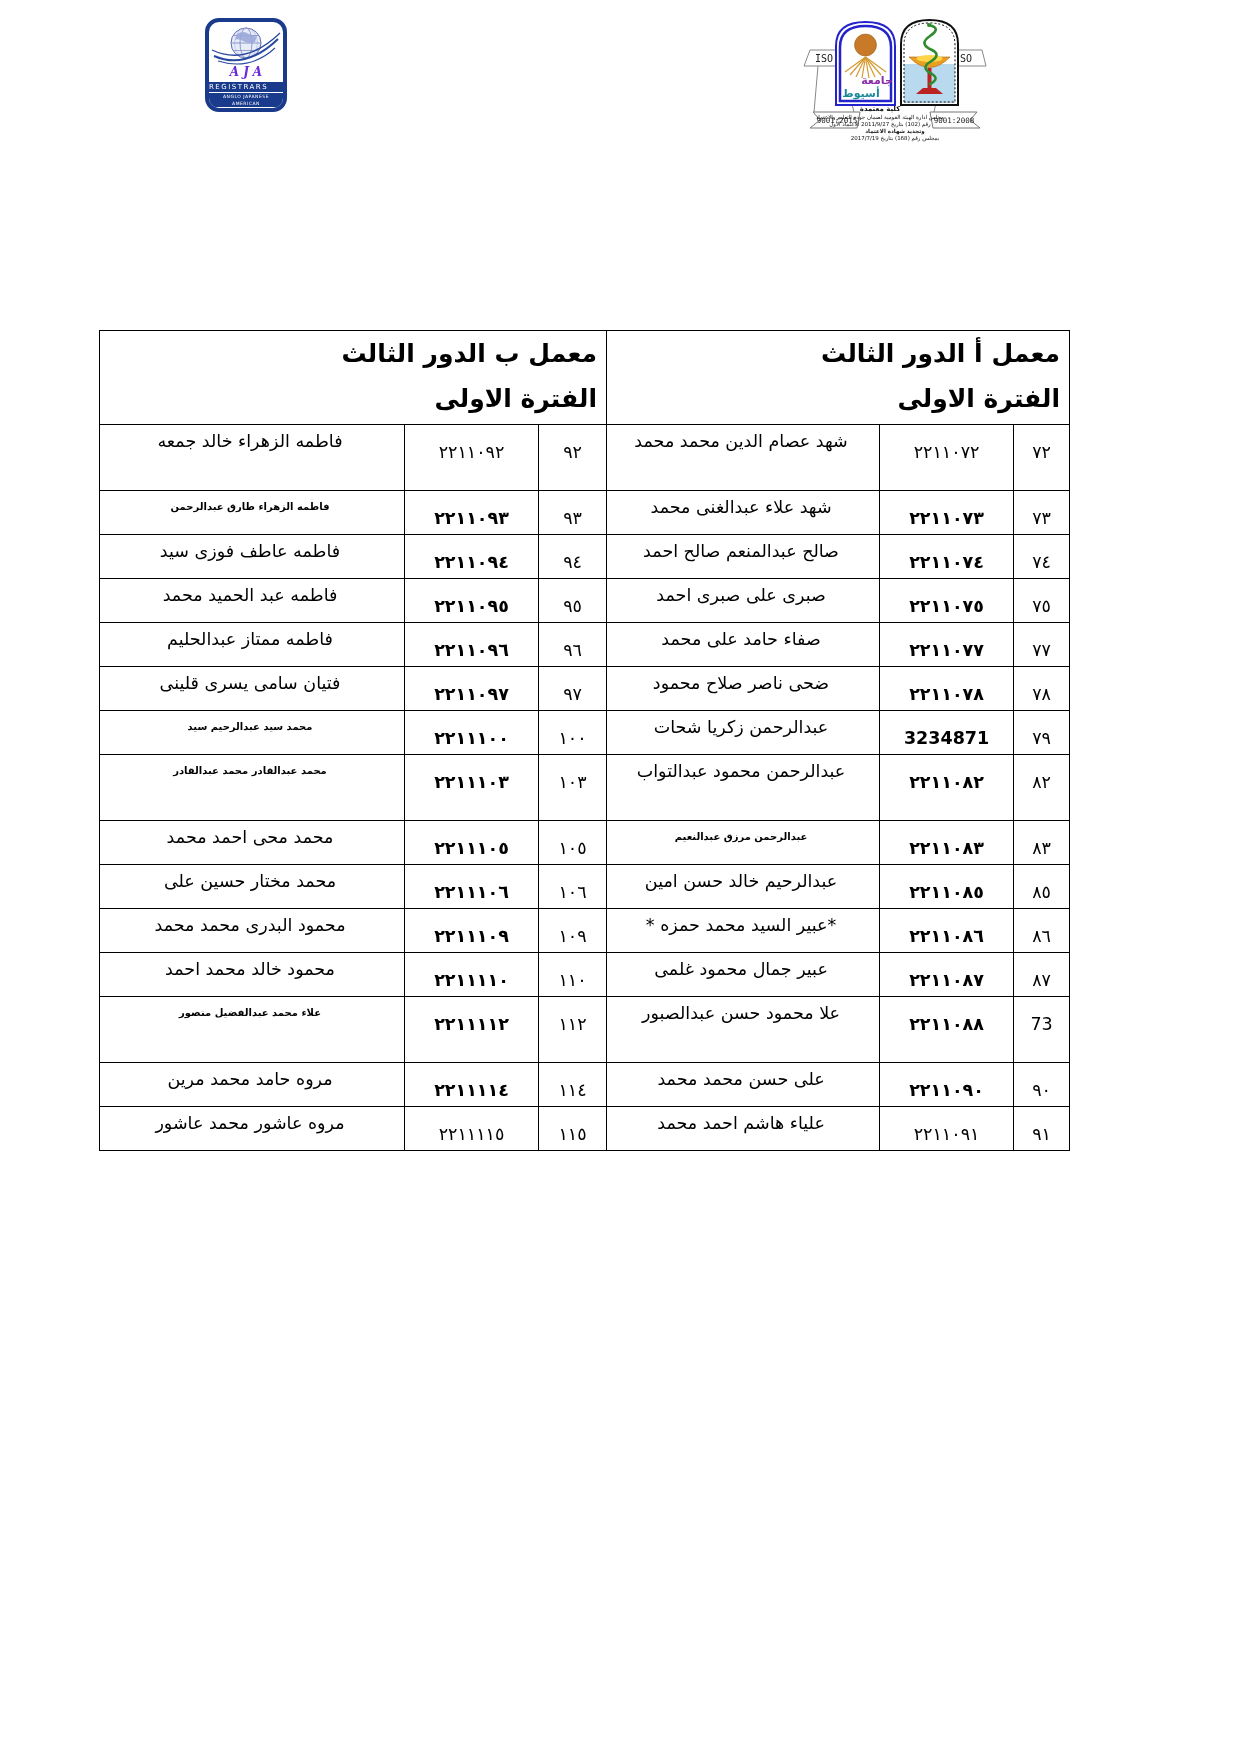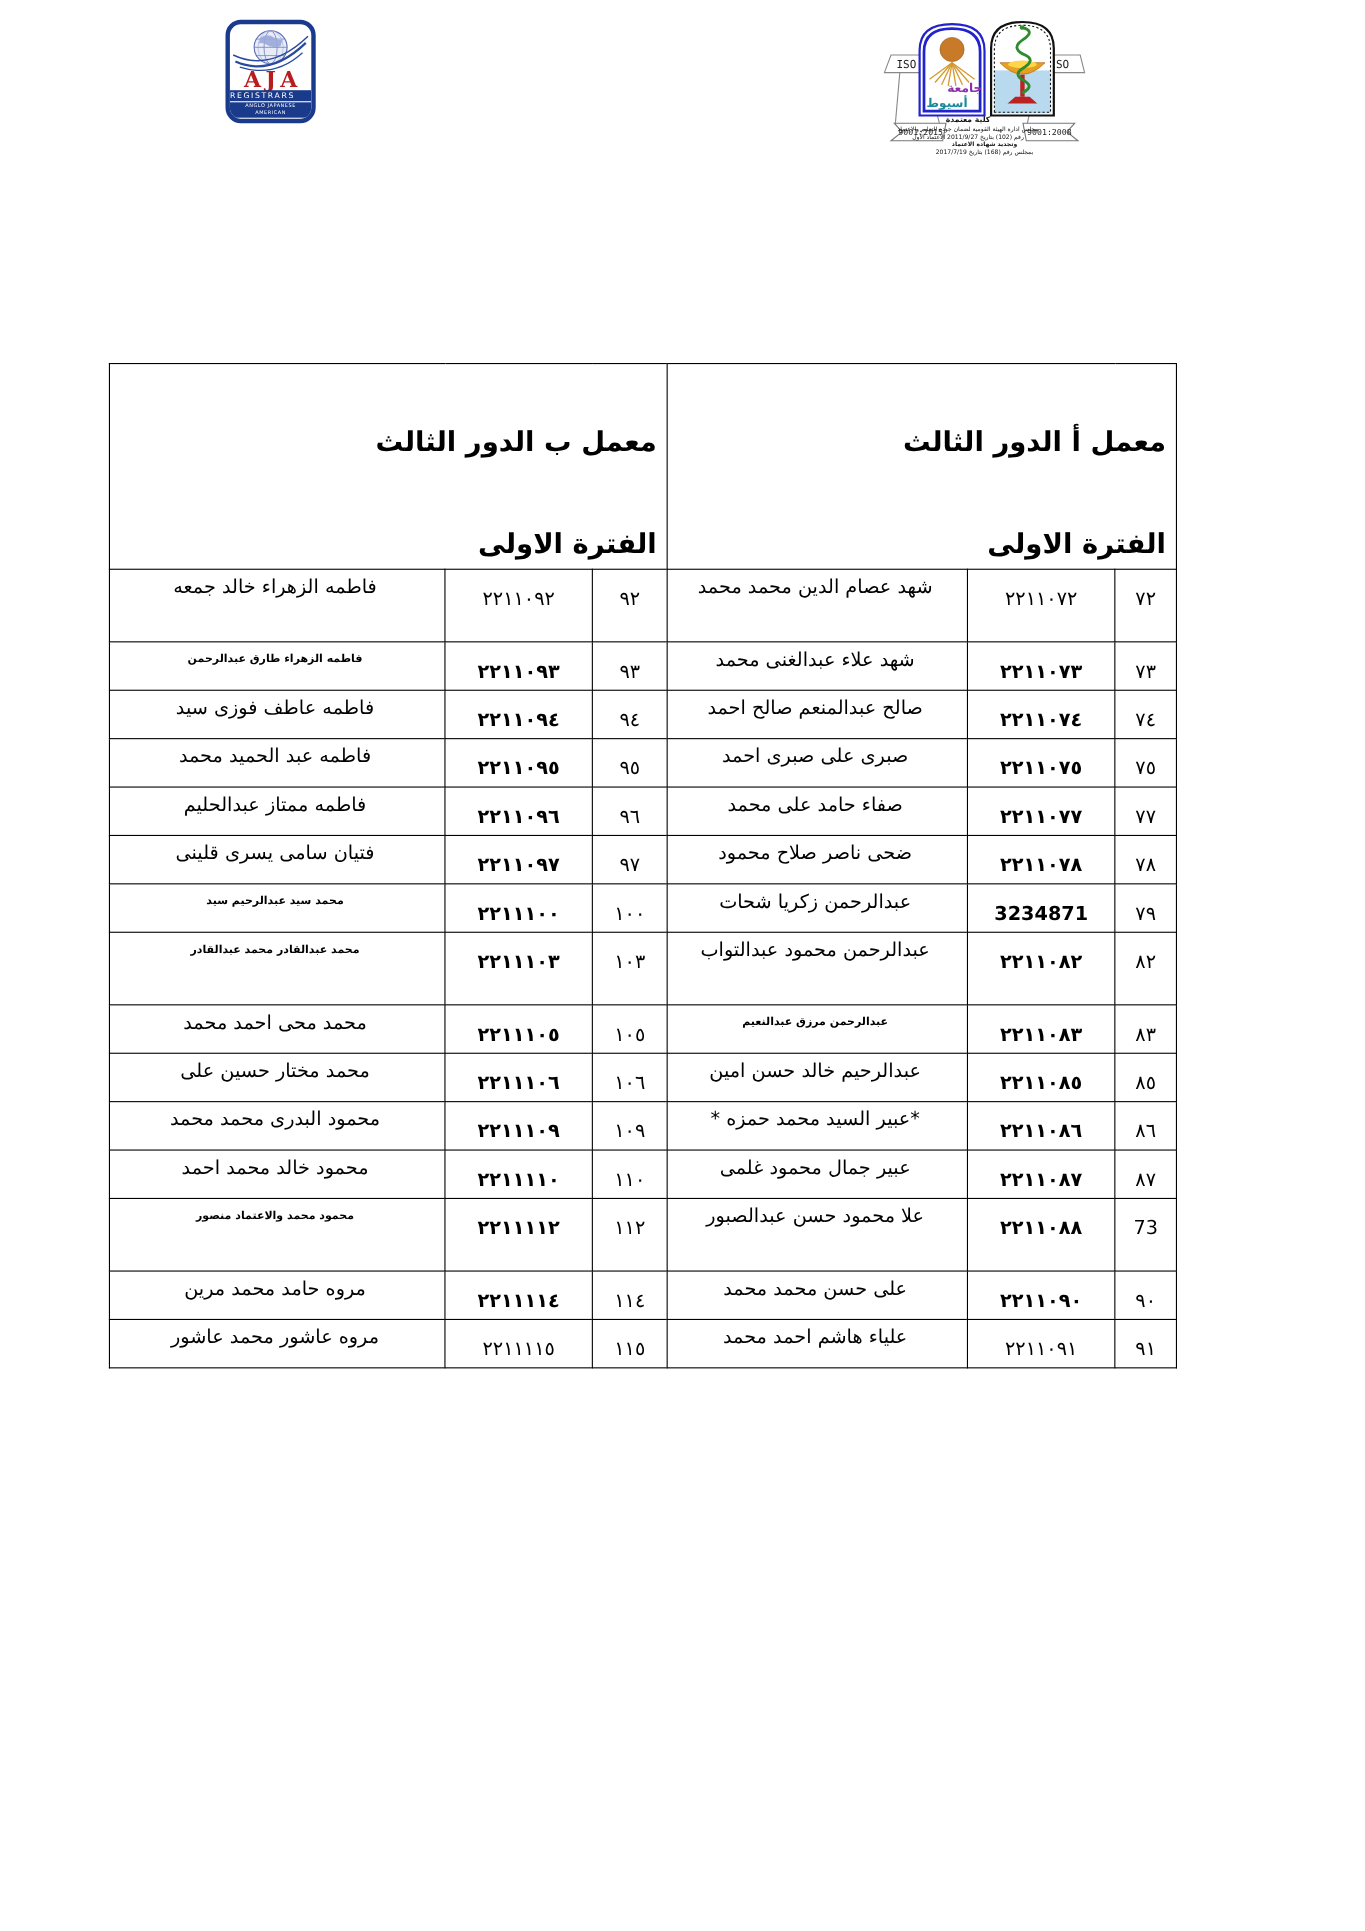--- a/index.html
+++ b/index.html
@@ -21,22 +21,22 @@
     font-family:"DejaVu Sans",sans-serif;color:var(--ink);
   }
   
   .aja-box{
     position:absolute;left:205px;top:18px;width:82px;height:94px;
     box-sizing:border-box;border:4px solid var(--aja-blue);border-radius:14px;
     background:#fff;overflow:hidden;display:flex;flex-direction:column;align-items:center;
   }
   .aja-globe{display:block;margin-top:1px;}
   .aja-word{
-    font-family:"DejaVu Serif",serif;font-size:20px;font-weight:bold;
-    letter-spacing:4px;line-height:17px;color:#b91c1c;margin-top:-3px;padding-left:4px;
+    font-family:"DejaVu Serif",serif;font-size:12px;font-weight:bold;
+    letter-spacing:4px;line-height:17px;color:#6d28d9;margin-top:-3px;padding-left:4px;font-style:italic;
   }
   .aja-bar1{
     width:100%;background:var(--aja-blue);color:#fff;
     font-size:7px;letter-spacing:1.5px;line-height:10px;margin-top:1px;
   }
   .aja-bar2{
     width:100%;background:var(--aja-blue);color:#fff;text-align:center;
     font-size:4.5px;letter-spacing:0.5px;line-height:7px;margin-top:1px;
   }
   
@@ -51,21 +51,21 @@
     border-collapse:collapse;table-layout:fixed;direction:rtl;
     font-family:"DejaVu Sans",sans-serif;
   }
   table.roster td,table.roster th{
     border:1.5px solid #000;vertical-align:top;overflow:hidden;
   }
   th.lab-header{
     height:93px;text-align:right;font-weight:bold;font-size:25px;
     padding:0 9px 0 2px;
   }
-  th.lab-header .hline{line-height:45px;white-space:nowrap;margin-top:48px;}
+  th.lab-header .hline{line-height:45px;white-space:nowrap;}
   tbody tr{height:34px;}
   tbody tr.tall{height:66px;}
   td.name{
     text-align:center;font-size:17.5px;line-height:30px;padding:1px 8px 0 4px;
   }
   td.name.small{font-size:10px;font-weight:bold;}
   td.num{
     text-align:center;font-size:17.5px;line-height:30px;padding-top:12px;
     white-space:nowrap;
   }
@@ -271,21 +271,21 @@
         <td class="num">١١٠</td>
         <td class="num bold">٢٢١١١١٠</td>
         <td class="name">محمود خالد محمد احمد</td>
       </tr>
       <tr class="tall">
         <td class="num">73</td>
         <td class="num bold">٢٢١١٠٨٨</td>
         <td class="name">علا محمود حسن عبدالصبور</td>
         <td class="num">١١٢</td>
         <td class="num bold">٢٢١١١١٢</td>
-        <td class="name small">محمود محمد والاعتماد منصور</td>
+        <td class="name small">علاء محمد عبدالفضيل منصور</td>
       </tr>
       <tr>
         <td class="num">٩٠</td>
         <td class="num bold">٢٢١١٠٩٠</td>
         <td class="name">على حسن محمد محمد</td>
         <td class="num">١١٤</td>
         <td class="num bold">٢٢١١١١٤</td>
         <td class="name">مروه حامد محمد مرين</td>
       </tr>
       <tr>

